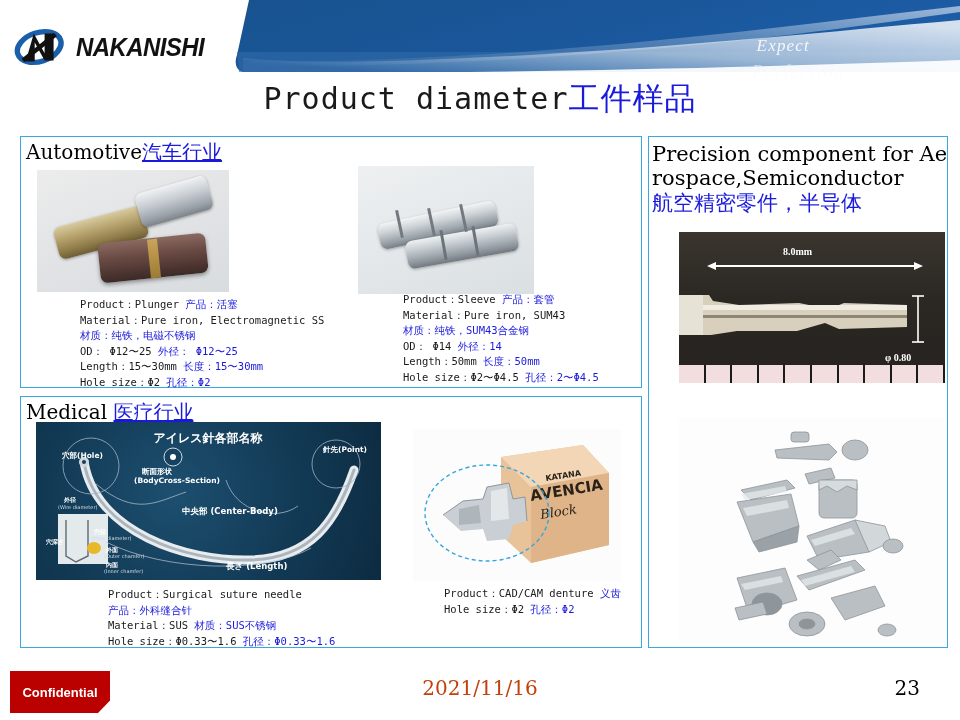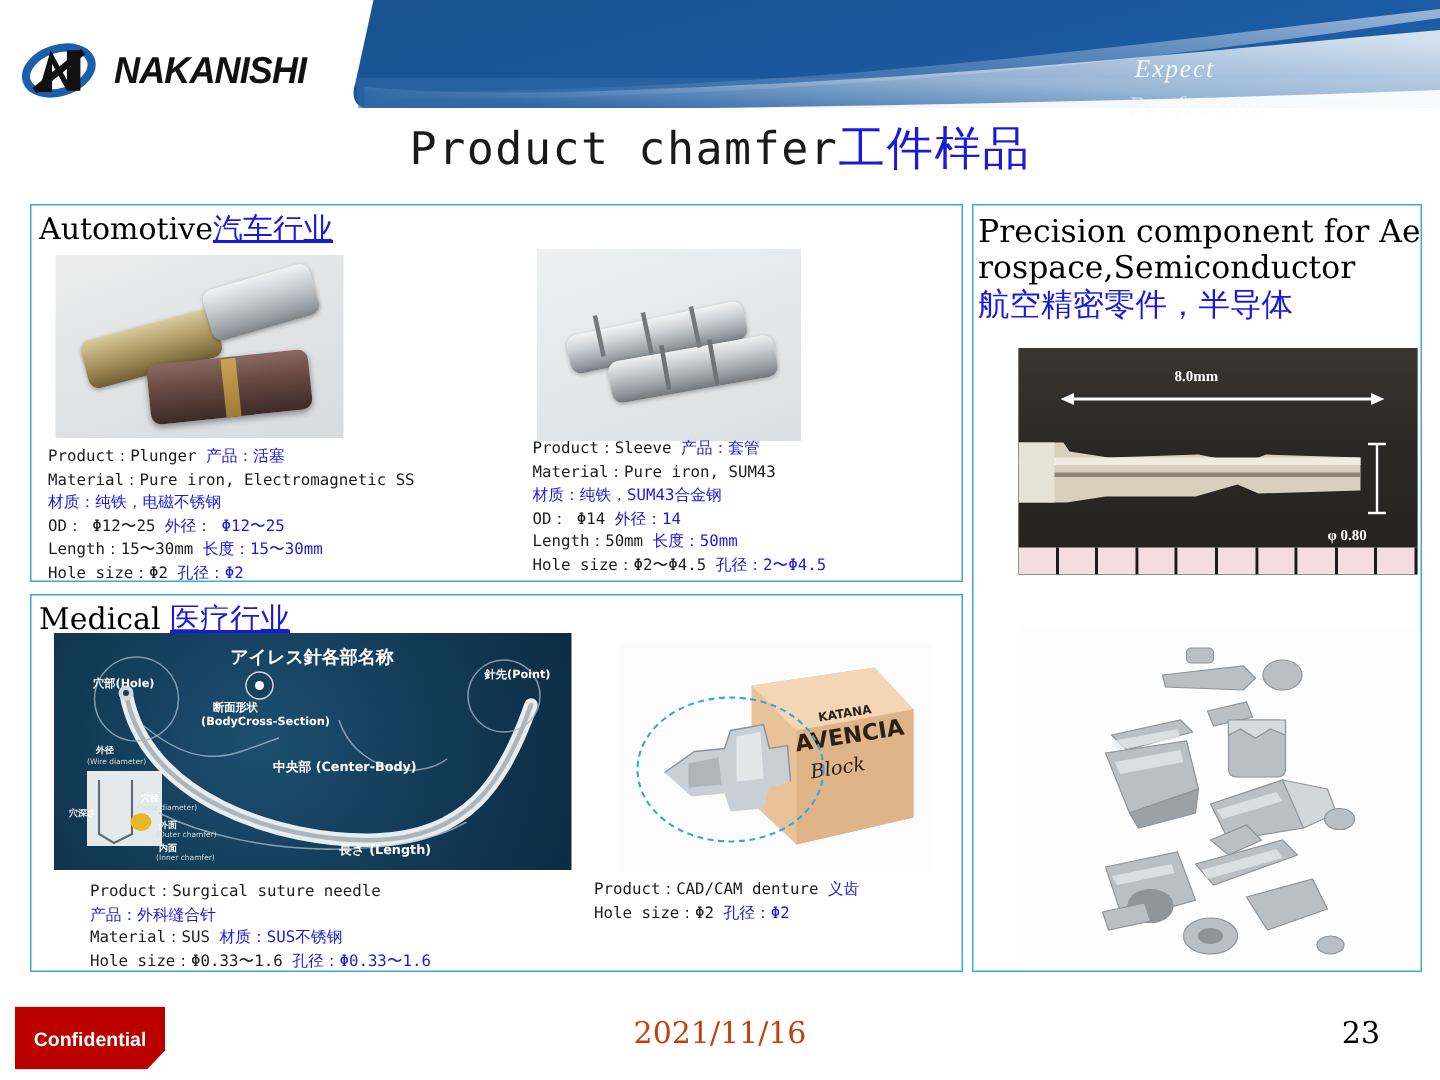--- a/index.html
+++ b/index.html
@@ -149,20 +149,21 @@
   .tick-strip > div { flex:1; border-right: 2px solid #1b1b1b; background:#f2dede; }
 
   
   .spec {
     position: absolute;
     font-family: "DejaVu Sans Mono", monospace;
     font-size: 10.5px;
     line-height: 15.5px;
     color: #1a1a1a;
     white-space: normal;
+    margin-left: 48px;
   }
   .spec .cn { color: #1a1adc; }
   .spec .row { white-space: nowrap; }
   .spec .row.wrap { white-space: normal; }
 
   .spec-plunger { left: 32px;  top: 297px; width: 300px; }
   .spec-sleeve  { left: 355px; top: 292px; width: 290px; }
   .spec-needle  { left: 60px;  top: 587px; width: 300px; }
   .spec-denture { left: 396px; top: 586px; width: 250px; }
 
@@ -240,21 +241,21 @@
         <path d="M10 38 L46 9" stroke="#111111" stroke-width="5" fill="none"></path>
       </svg>
       <span class="logo-text">NAKANISHI</span>
     </div>
 
     <div class="tagline">Expect</div>
   </div>
   <div class="tagline2">Perfection</div>
 
   <div class="slide-title">
-    <span class="en">Product chamfer</span><span class="cn">工件样品</span>
+    <span class="en">Product diameter</span><span class="cn">工件样品</span>
   </div>
 
   <div class="panel panel-auto"></div>
 
   <div class="section-head head-auto">
     <span class="en">Automotive</span><span class="cn">汽车行业</span>
   </div>
 
   <div class="img img-plunger">
     <div class="cyl" style="left:18px;top:46px;width:92px;height:33px;

